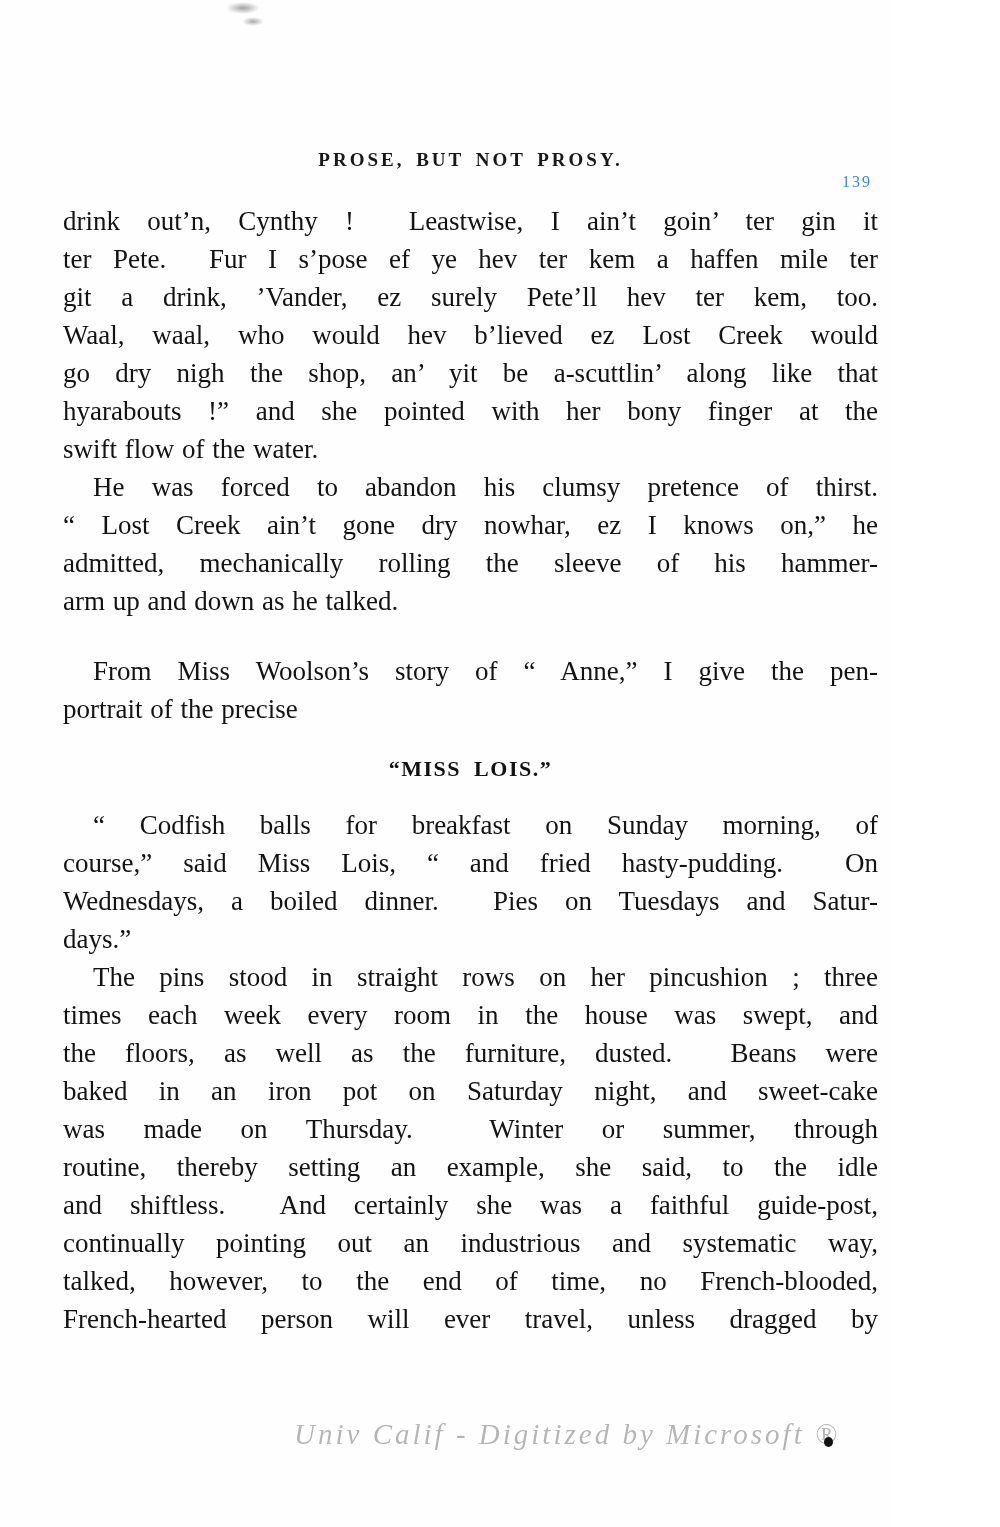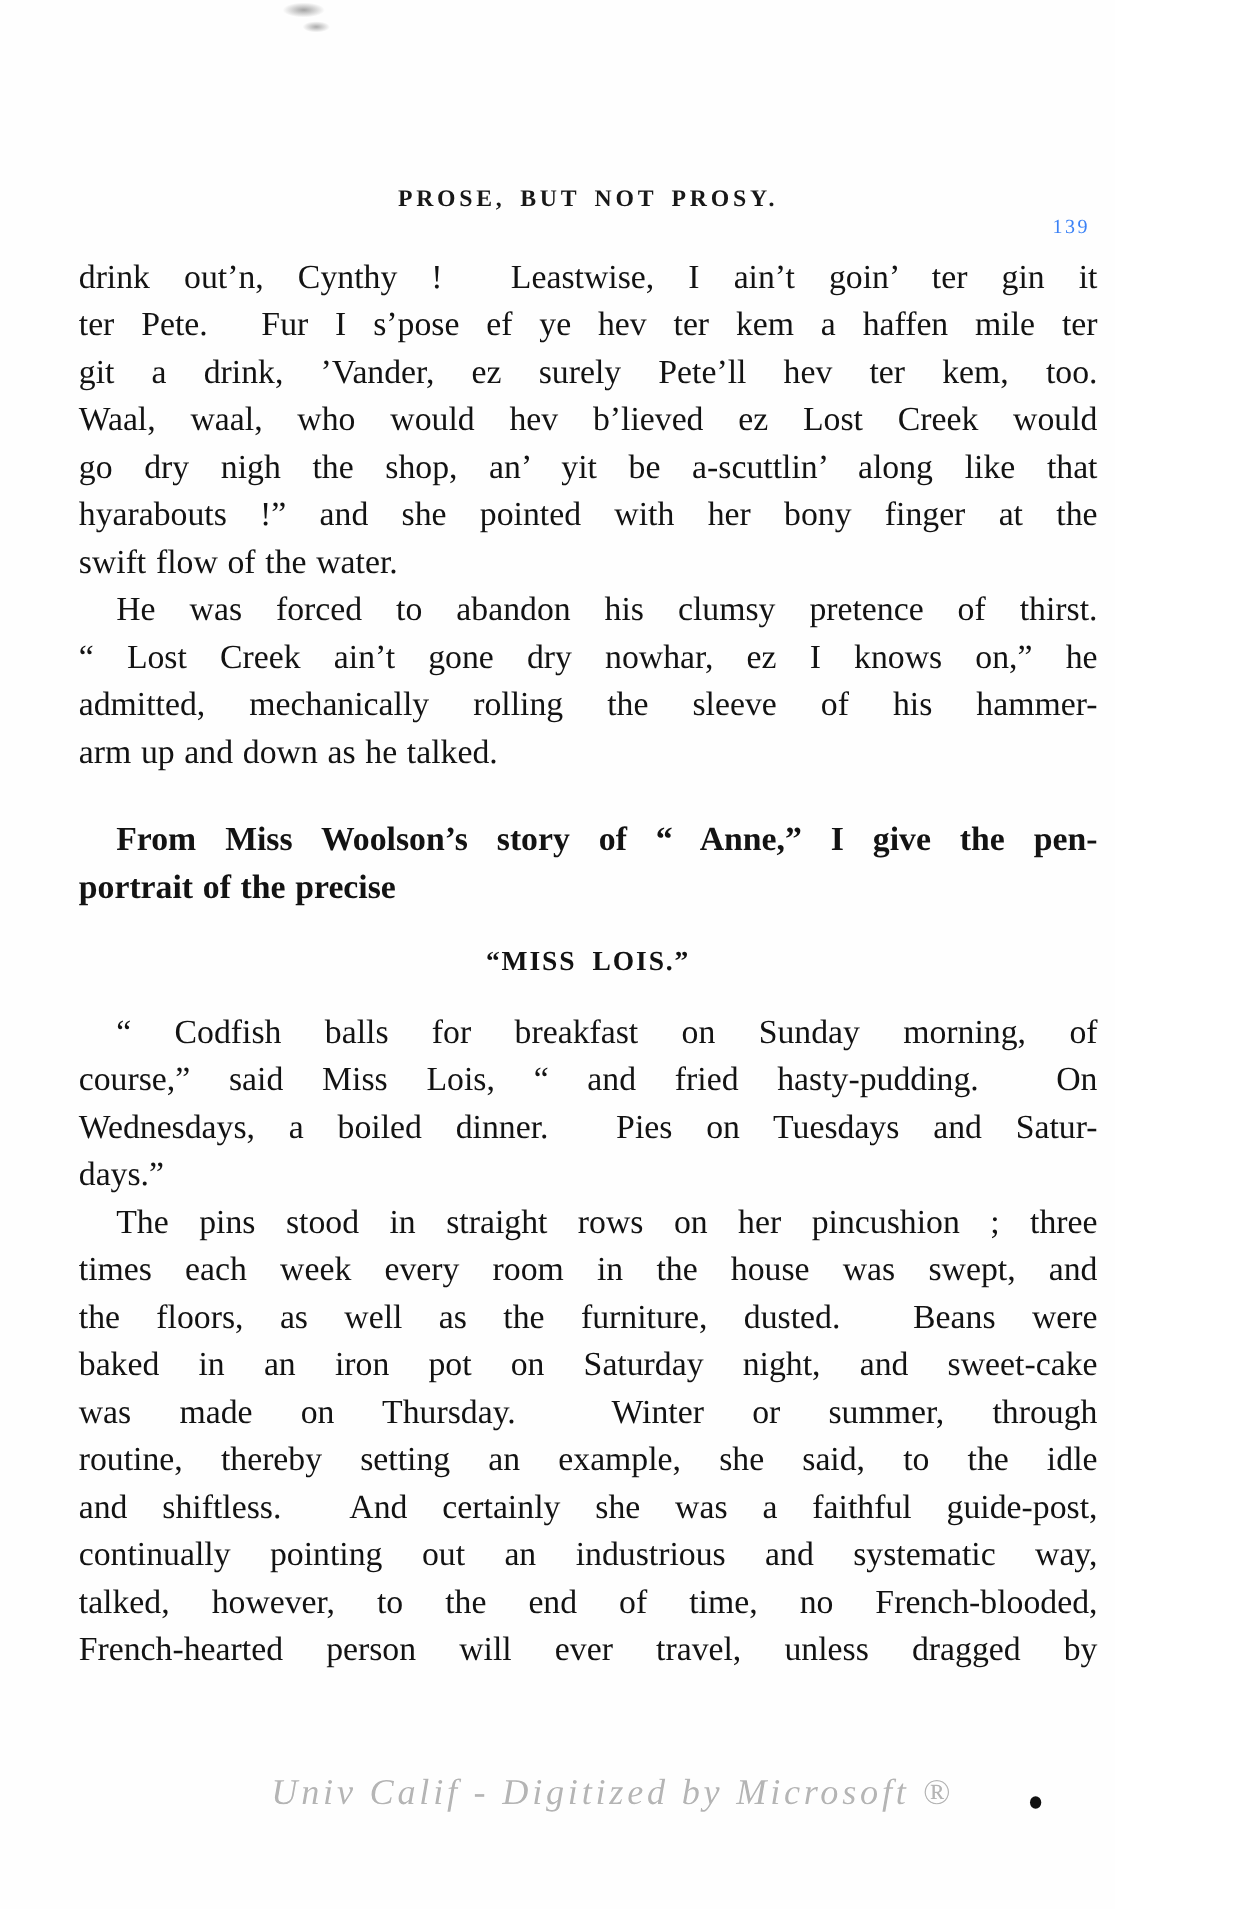--- a/index.html
+++ b/index.html
@@ -53,37 +53,37 @@
     white-space: pre-wrap;
     text-align: justify;
     text-align-last: justify;
     word-spacing: 1px;
   }
   .line.endline {
     text-align: center;
     text-align-last: left;
   }
   .para.indent .line:first-child { text-indent: 30px; }
-  .para.gap-before { margin-top: 32px; font-weight: bold; }
+  .para.gap-before { margin-top: 32px; }
   .section-heading {
     margin-top: 24px;
     margin-bottom: 20px;
     text-align: left;
     text-align-last: center;
     font-size: 22px;
     font-weight: 700;
     letter-spacing: 1.5px;
     word-spacing: 6px;
     line-height: 34px;
     color: #121212;
   }
   
   .watermark {
     position: absolute; top: 1418px; left: 140px; width: 700px;
-    text-align: center;
+    text-align: right;
     font-size: 29px;
     letter-spacing: 3px;
     color: rgba(150,150,150,.75);
     text-shadow: 0 0 1px rgba(255,255,255,.9), 0 0 2px rgba(255,255,255,.7);
     filter: blur(0.4px) contrast(1.1);
     font-style: italic;
   }
   .ink-dot {
     position: absolute; left: 824px; top: 1437px;
     width: 9px; height: 10px; border-radius: 50%;

